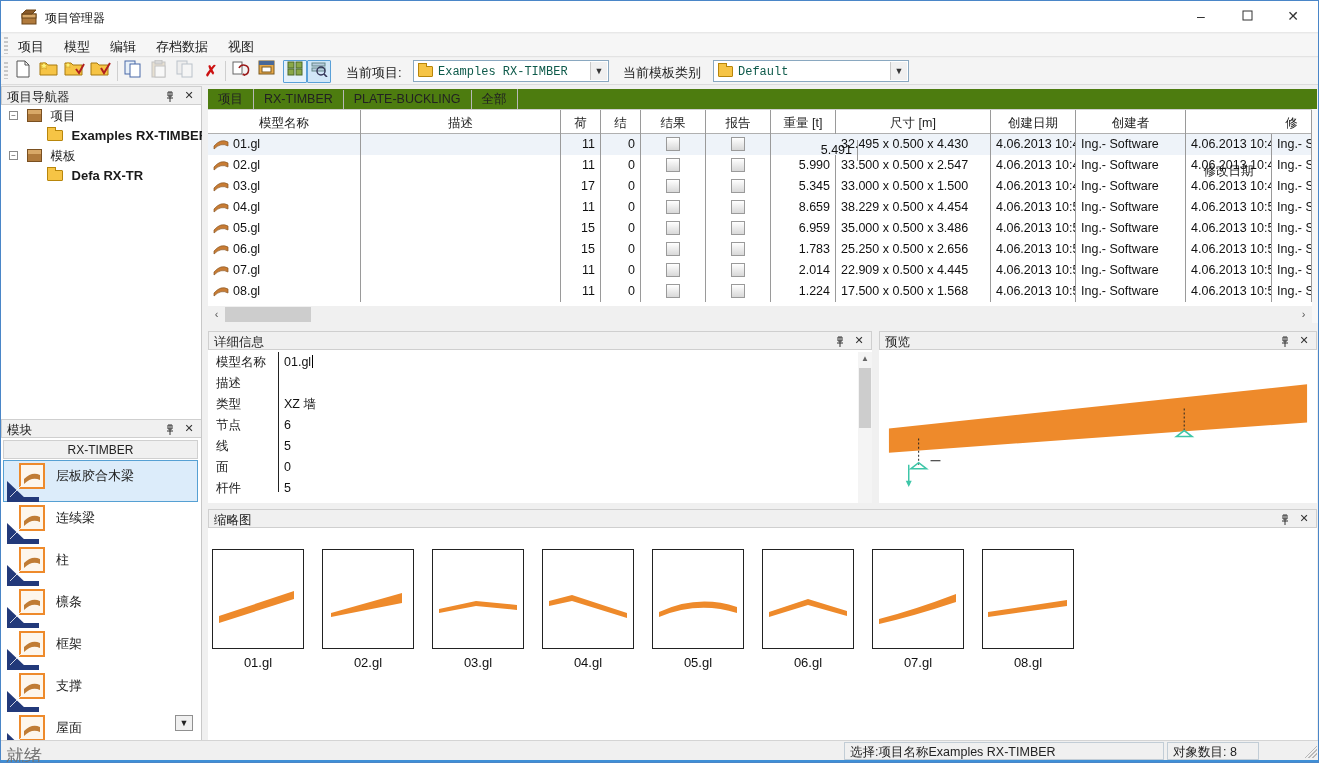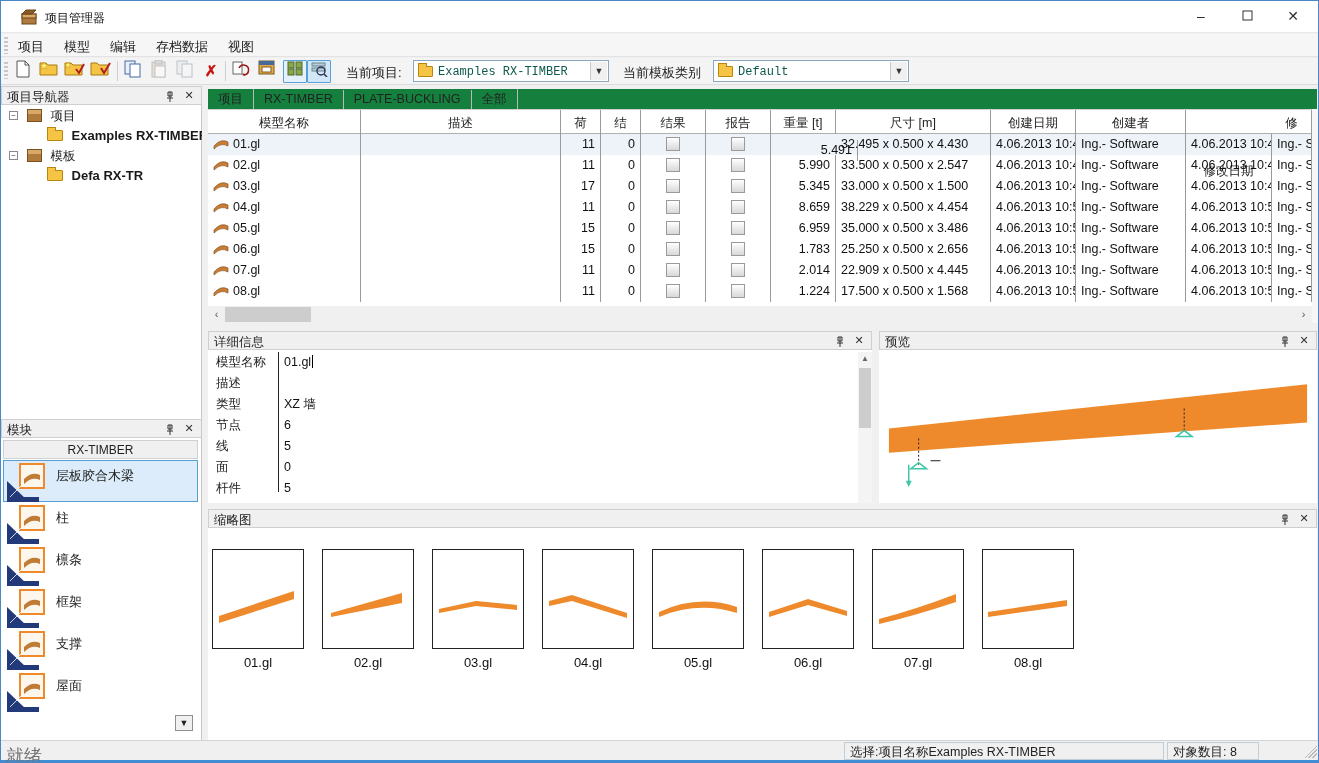--- a/index.html
+++ b/index.html
@@ -52,21 +52,21 @@
   .mod-panel { position:absolute; left:0; top:418px; width:201px; height:322px; background:#fff; border-right:1px solid #c8c8c8; overflow:hidden; }
   .mod-head { position:absolute; left:2px; top:21px; width:195px; height:19px; background:#f0f0f0; border:1px solid #d0d0d0; text-align:center; line-height:18px; font-size:12px; color:#222; }
   .mod-list { position:absolute; left:2px; top:41px; width:195px; bottom:0; }
   .mod-item { position:relative; height:42px; border:1px solid transparent; }
   .mod-item.sel { background:#dcecfa; border:1px solid #56a0d3; }
   .mod-item .mlabel { position:absolute; left:52px; top:6px; font-size:13px; color:#222; }
   .mod-item svg { position:absolute; left:2px; top:2px; }
   .mod-down { position:absolute; right:8px; bottom:10px; width:18px; height:16px; background:#f0f0f0; border:1px solid #909090; text-align:center; line-height:14px; font-size:9px; color:#222; }
 
   
-  .tabsrow { position:absolute; left:207px; top:88px; right:1px; height:20px; background:#15803d; }
+  .tabsrow { position:absolute; left:207px; top:88px; right:1px; height:20px; background:#4d7c0f; }
   .tab { position:relative; display:inline-block; padding:2px 10px 3px 10px; font-size:12.5px; color:#222; border-right:1px solid #b8b8b8; }
   .tab.active { font-weight:normal; }
 
   .tablewrap { position:absolute; left:207px; top:108px; width:1104px; height:214px; background:#fff; border-top:1px solid #d0d0d0; }
   .thead { position:absolute; left:0; top:0; height:24px; width:100%; background:#fff; border-bottom:1px solid #b0b0b0; }
   .th { position:absolute; top:0; height:24px; font-size:12.5px; color:#222; text-align:center; line-height:26px; border-right:1px solid #9a9a9a; overflow:hidden; white-space:nowrap; }
   .sortmark { position:absolute; top:-3px; left:70px; font-size:9px; color:#555; }
   .trow { position:absolute; left:0; height:21px; width:100%; }
   .trow.sel { background:#eef3f9; }
   .td { position:absolute; top:0; height:21px; line-height:21px; font-size:12.5px; color:#111; border-right:1px solid #9a9a9a; overflow:hidden; white-space:nowrap; padding:0 5px; }
@@ -261,20 +261,30 @@
     <div class="mod-list" id="mod-list">
         <div class="mod-item sel">
           <svg width="46" height="40">
             <rect x="14" y="1" width="24" height="24" fill="#fdf6ec" stroke="#EE8A2B" stroke-width="2"></rect>
             <path d="M18 16 Q26 8 34 12 L34 17 Q26 13 18 21 Z" fill="#c07c34"></path>
             <polygon points="1,36 1,18 20,36" fill="#22397a"></polygon>
             <rect x="1" y="34" width="32" height="5" fill="#22397a"></rect>
             <line x1="4" y1="34" x2="16" y2="22" stroke="#fff" stroke-width="0.8"></line>
           </svg>
           <div class="mlabel">层板胶合木梁</div>
+        </div>
+        <div class="mod-item">
+          <svg width="46" height="40">
+            <rect x="14" y="1" width="24" height="24" fill="#fdf6ec" stroke="#EE8A2B" stroke-width="2"></rect>
+            <path d="M18 16 Q26 8 34 12 L34 17 Q26 13 18 21 Z" fill="#c07c34"></path>
+            <polygon points="1,36 1,18 20,36" fill="#22397a"></polygon>
+            <rect x="1" y="34" width="32" height="5" fill="#22397a"></rect>
+            <line x1="4" y1="34" x2="16" y2="22" stroke="#fff" stroke-width="0.8"></line>
+          </svg>
+          <div class="mlabel">连续梁</div>
         </div>
         <div class="mod-item">
           <svg width="46" height="40">
             <rect x="14" y="1" width="24" height="24" fill="#fdf6ec" stroke="#EE8A2B" stroke-width="2"></rect>
             <path d="M18 16 Q26 8 34 12 L34 17 Q26 13 18 21 Z" fill="#c07c34"></path>
             <polygon points="1,36 1,18 20,36" fill="#22397a"></polygon>
             <rect x="1" y="34" width="32" height="5" fill="#22397a"></rect>
             <line x1="4" y1="34" x2="16" y2="22" stroke="#fff" stroke-width="0.8"></line>
           </svg>
           <div class="mlabel">柱</div>

